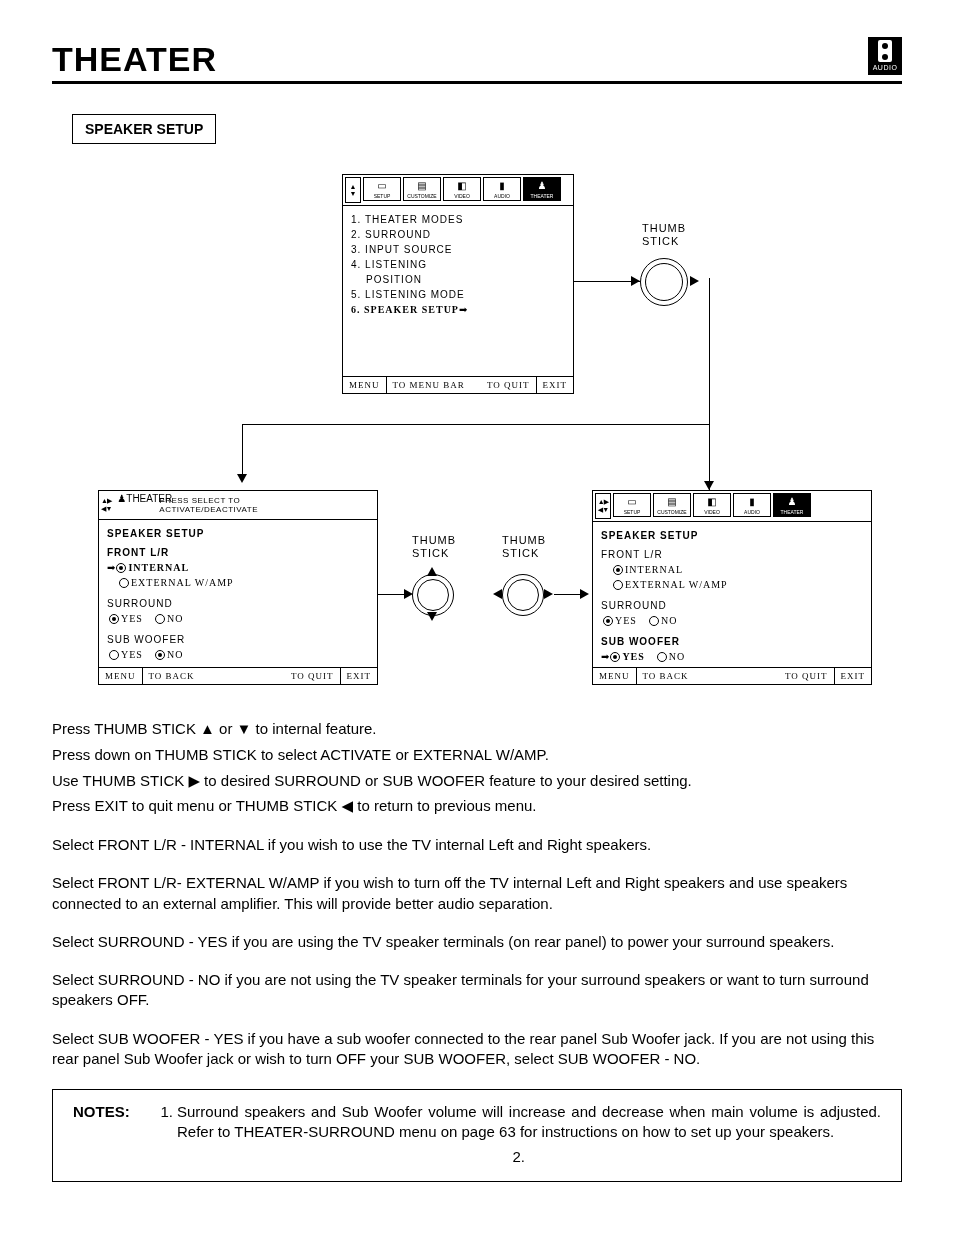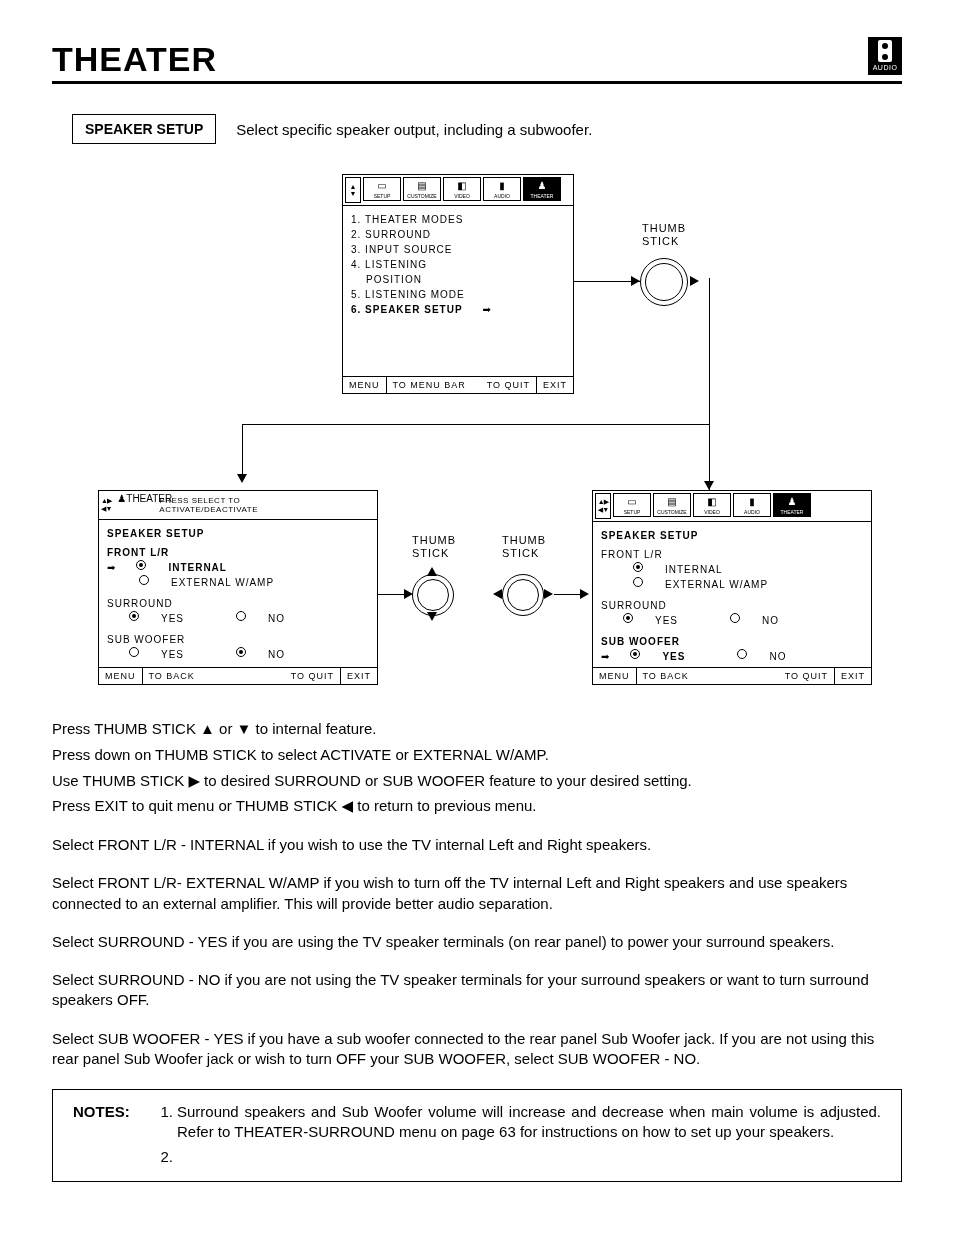--- a/index.html
+++ b/index.html
@@ -63,26 +63,26 @@
     display: flex; flex-direction: column; align-items: center; justify-content: flex-end;
     box-sizing: border-box; padding-bottom: 1px; background: #fff;
   }
   .icon-row .ic.dark { background: #000; color: #fff; }
   .icon-row .ic .glyph { font-size: 10px; flex: 1; display:flex; align-items:center; justify-content:center; }
   .icon-row .nav-arrows {
     width: 14px; height: 24px; border: 1px solid #000; font-size: 7px;
     display: flex; flex-direction: column; align-items: center; justify-content: space-around;
   }
   .panel-body { padding: 6px 8px 2px 8px; letter-spacing: 1px; line-height: 1.5; }
-  .panel-body .row { display: flex; gap: 20px; }
+  .panel-body .row { display: flex; align-items: center; gap: 0; font-family: Liberation Serif, serif; }
   .panel-body .arrow-mark { font-size: 10px; }
   .panel-foot {
     border-top: 1px solid #000; display: flex; font-size: 9px; letter-spacing: 1px;
   }
-  .panel-foot .cell { padding: 3px 6px; }
+  .panel-foot .cell { padding: 3px 6px; font-family: Liberation Serif, serif; }
   .panel-foot .cell.bd { border-right: 1px solid #000; }
   .panel-foot .cell.bl { border-left: 1px solid #000; }
   .panel-foot .spacer { flex: 1; }
 
   .thumb-label {
     position: absolute; font-size: 11px; letter-spacing: 1px; text-align: left; line-height: 1.2;
   }
   .thumb-circle {
     position: absolute; border: 1px solid #000; border-radius: 50%; background: #fff;
   }
@@ -111,21 +111,21 @@
   .radio { display: inline-block; width: 8px; height: 8px; border: 1px solid #000; border-radius: 50%; margin-right: 2px; vertical-align: -1px; }
   .radio.filled::after { content: ""; display: block; width: 4px; height: 4px; margin: 2px; background: #000; border-radius: 50%; }
 
   .instructions { margin-top: 4px; line-height: 1.45; }
   .instructions p { margin: 4px 0; }
   .para { margin: 18px 0; line-height: 1.35; }
   .notes-box {
     border: 1px solid #000; margin-top: 20px; padding: 12px 20px 14px 20px;
     font-size: 15px; line-height: 1.35;
   }
-  .notes-box .row { display: flex; text-align: justify; }
+  .notes-box .row { display: flex; text-align: justify; justify-content: center; }
   .notes-box .lbl { font-weight: bold; width: 80px; flex-shrink: 0; }
   .notes-box .num { width: 20px; flex-shrink: 0; text-align: right; padding-right: 4px; }
   .notes-box .txt { flex: 1; }
 
   .small-arrows { font-size: 7px; letter-spacing: -1px; }
 </style>
 </head>
 <body>
 
 <div class="page">
@@ -133,21 +133,20 @@
   <div class="header-row">
     <div class="title">THEATER</div>
     <div class="audio-badge">
       <div class="spk"></div>
       <div class="lbl">AUDIO</div>
     </div>
   </div>
 
   <div class="intro-row">
     <div class="speaker-setup-box">SPEAKER SETUP</div>
-    <div class="intro-text">Select specific speaker output, including a subwoofer.</div>
   </div>
 
   <div class="diagram">
 
     <div class="panel" style="left:290px; top:0; width:232px; height:220px;">
       <div class="icon-row">
         <div class="nav-arrows">▲<br>▼</div>
         <div class="ic">
             <span class="glyph">▭</span>
             <span>SETUP</span>

